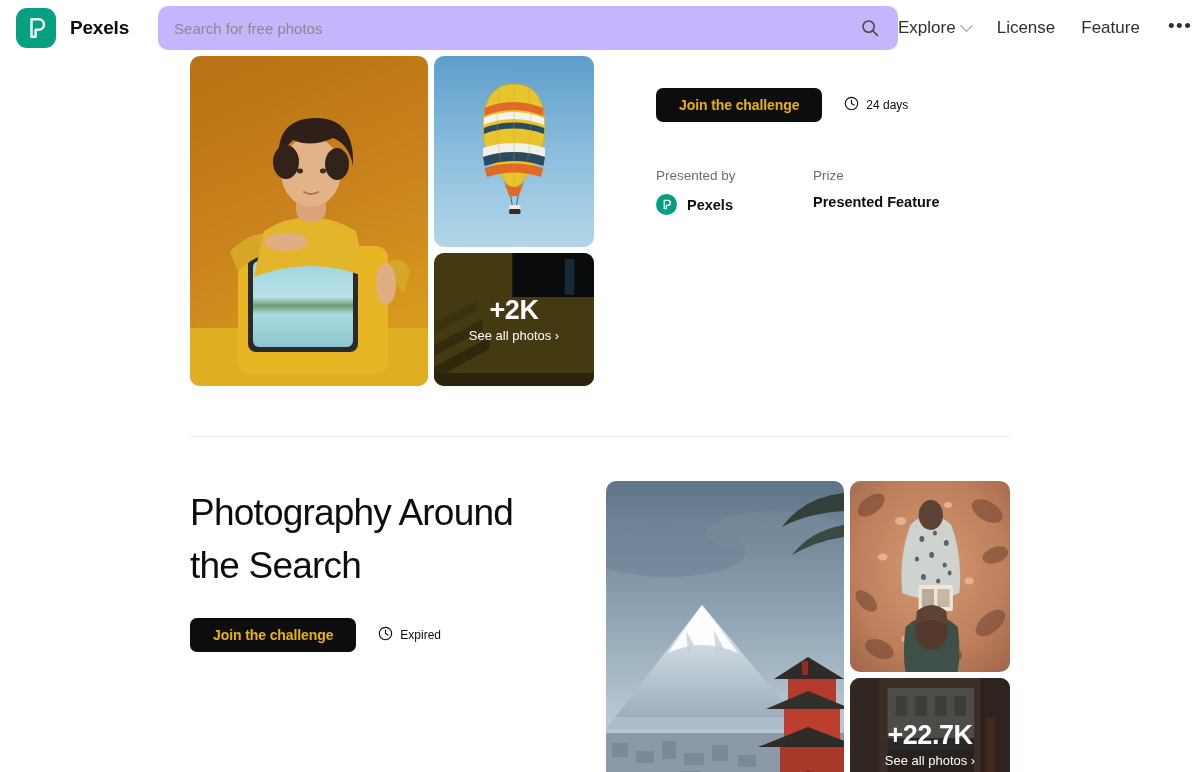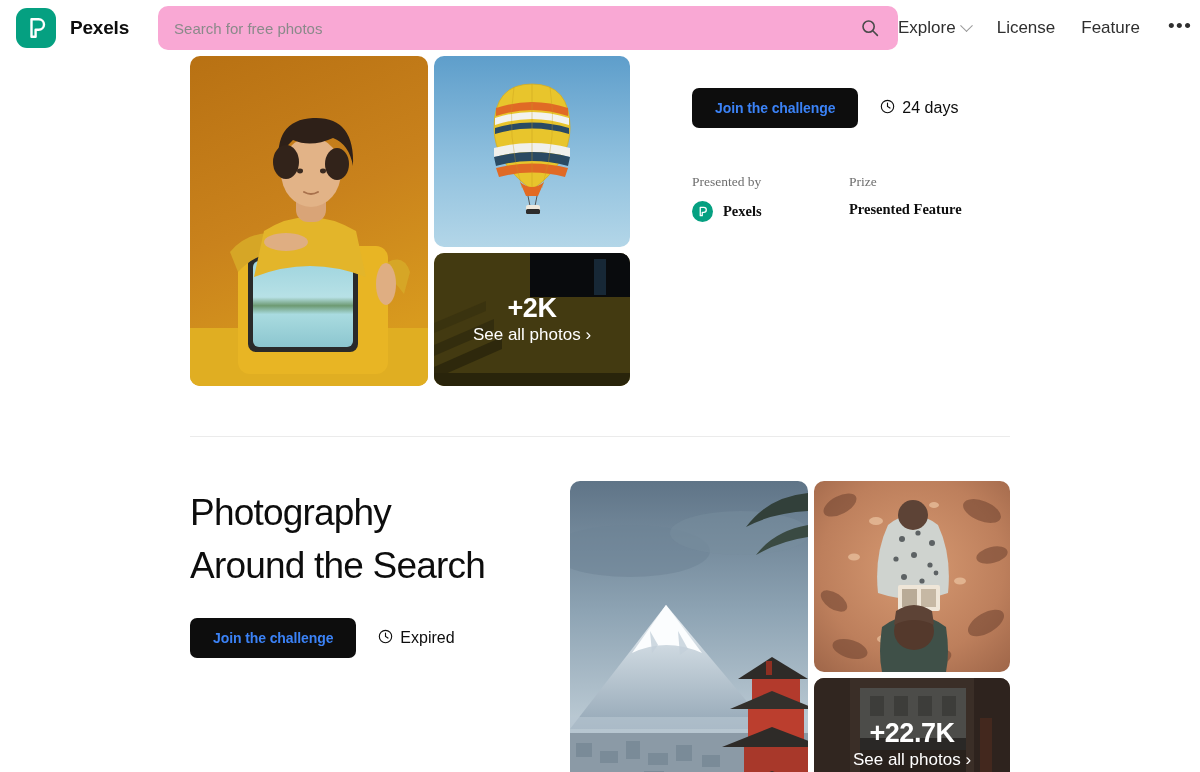--- a/index.html
+++ b/index.html
@@ -50,21 +50,21 @@
     font-size: 19px;
     font-weight: 700;
     letter-spacing: -0.2px;
     color: #0d0d0d;
   }
 
   .search-wrap {
     margin-left: 29px;
     width: 740px;
     height: 44px;
-    background: #f9a8d4;
+    background: #c4b5fd;
     border-radius: 10px;
     display: flex;
     align-items: center;
     padding: 0 16px;
     flex: 0 0 auto;
   }
 
   .search-input {
     flex: 1 1 auto;
     border: none;
@@ -151,21 +151,21 @@
   }
 
   .collage-main {
     width: 238px;
     border-radius: 10px;
     overflow: hidden;
     position: relative;
   }
 
   .collage-side {
-    width: 196px;
+    width: 160px;
     display: flex;
     flex-direction: column;
     gap: 6px;
   }
 
   .tile {
     border-radius: 10px;
     overflow: hidden;
     position: relative;
   }
@@ -186,21 +186,21 @@
   }
 
   .overlay-count {
     font-size: 27px;
     font-weight: 700;
     letter-spacing: -0.5px;
     line-height: 1.1;
   }
 
   .overlay-link {
-    font-size: 17px;
+    font-size: 13px;
     margin-top: 2px;
     color: #ffffff;
   }
 
   
   .info {
     flex: 1 1 auto;
     padding-top: 6px;
     min-width: 0;
   }
@@ -223,49 +223,49 @@
 
   .actions {
     margin-top: 26px;
     display: flex;
     align-items: center;
     gap: 22px;
   }
 
   .join-btn {
     background: #0d0d0d;
-    color: #3b82f6;
+    color: #eab308;
     border: none;
     border-radius: 7px;
-    height: 40px;
+    height: 34px;
     padding: 0 23px;
     font-family: "Liberation Sans", sans-serif;
     font-size: 14px;
     font-weight: 600;
     letter-spacing: -0.1px;
     cursor: pointer;
     white-space: nowrap;
   }
 
   .status {
     display: flex;
     align-items: center;
     gap: 7px;
-    font-size: 16px;
+    font-size: 12px;
     color: #0d0d0d;
     white-space: nowrap;
   }
 
   .meta {
     margin-top: 46px;
     display: flex;
     gap: 0;
   }
 
-  .meta-col { width: 157px; flex: 0 0 auto; font-family: Liberation Serif, serif; }
+  .meta-col { width: 157px; flex: 0 0 auto; }
 
   .meta-label {
     font-size: 13.5px;
     color: #6e6e6e;
     margin-bottom: 11px;
   }
 
   .meta-value {
     display: flex;
     align-items: center;

